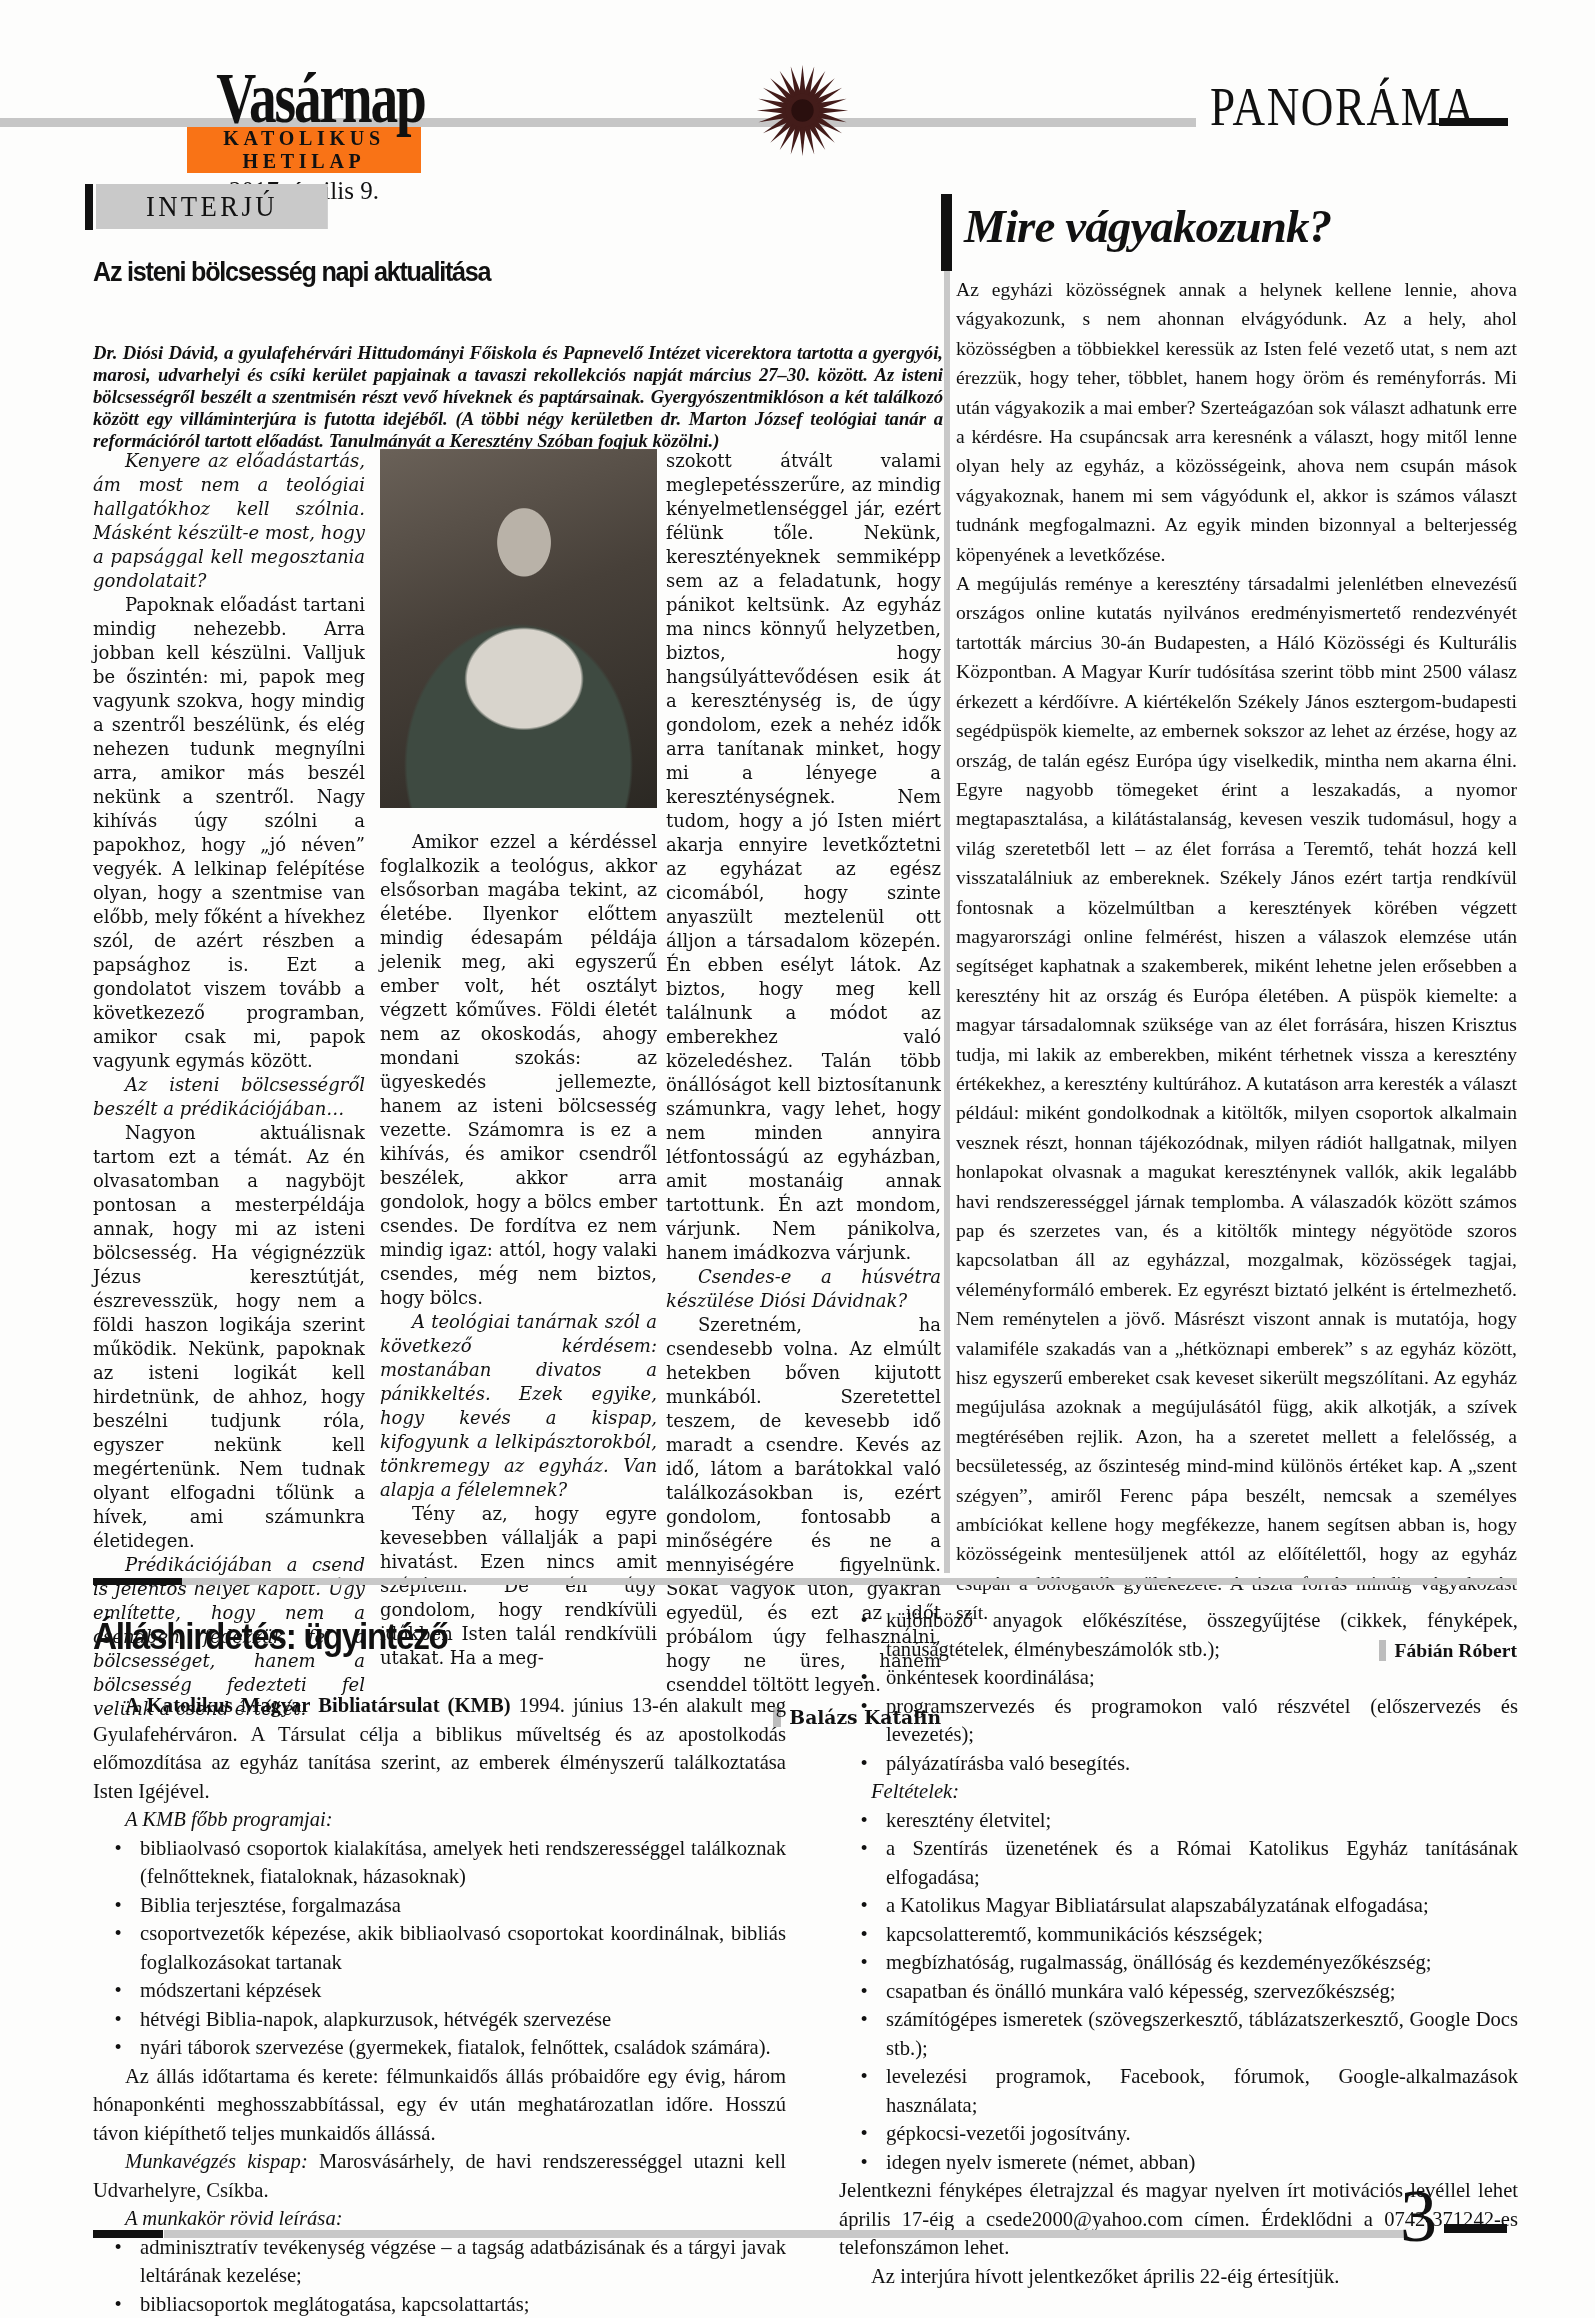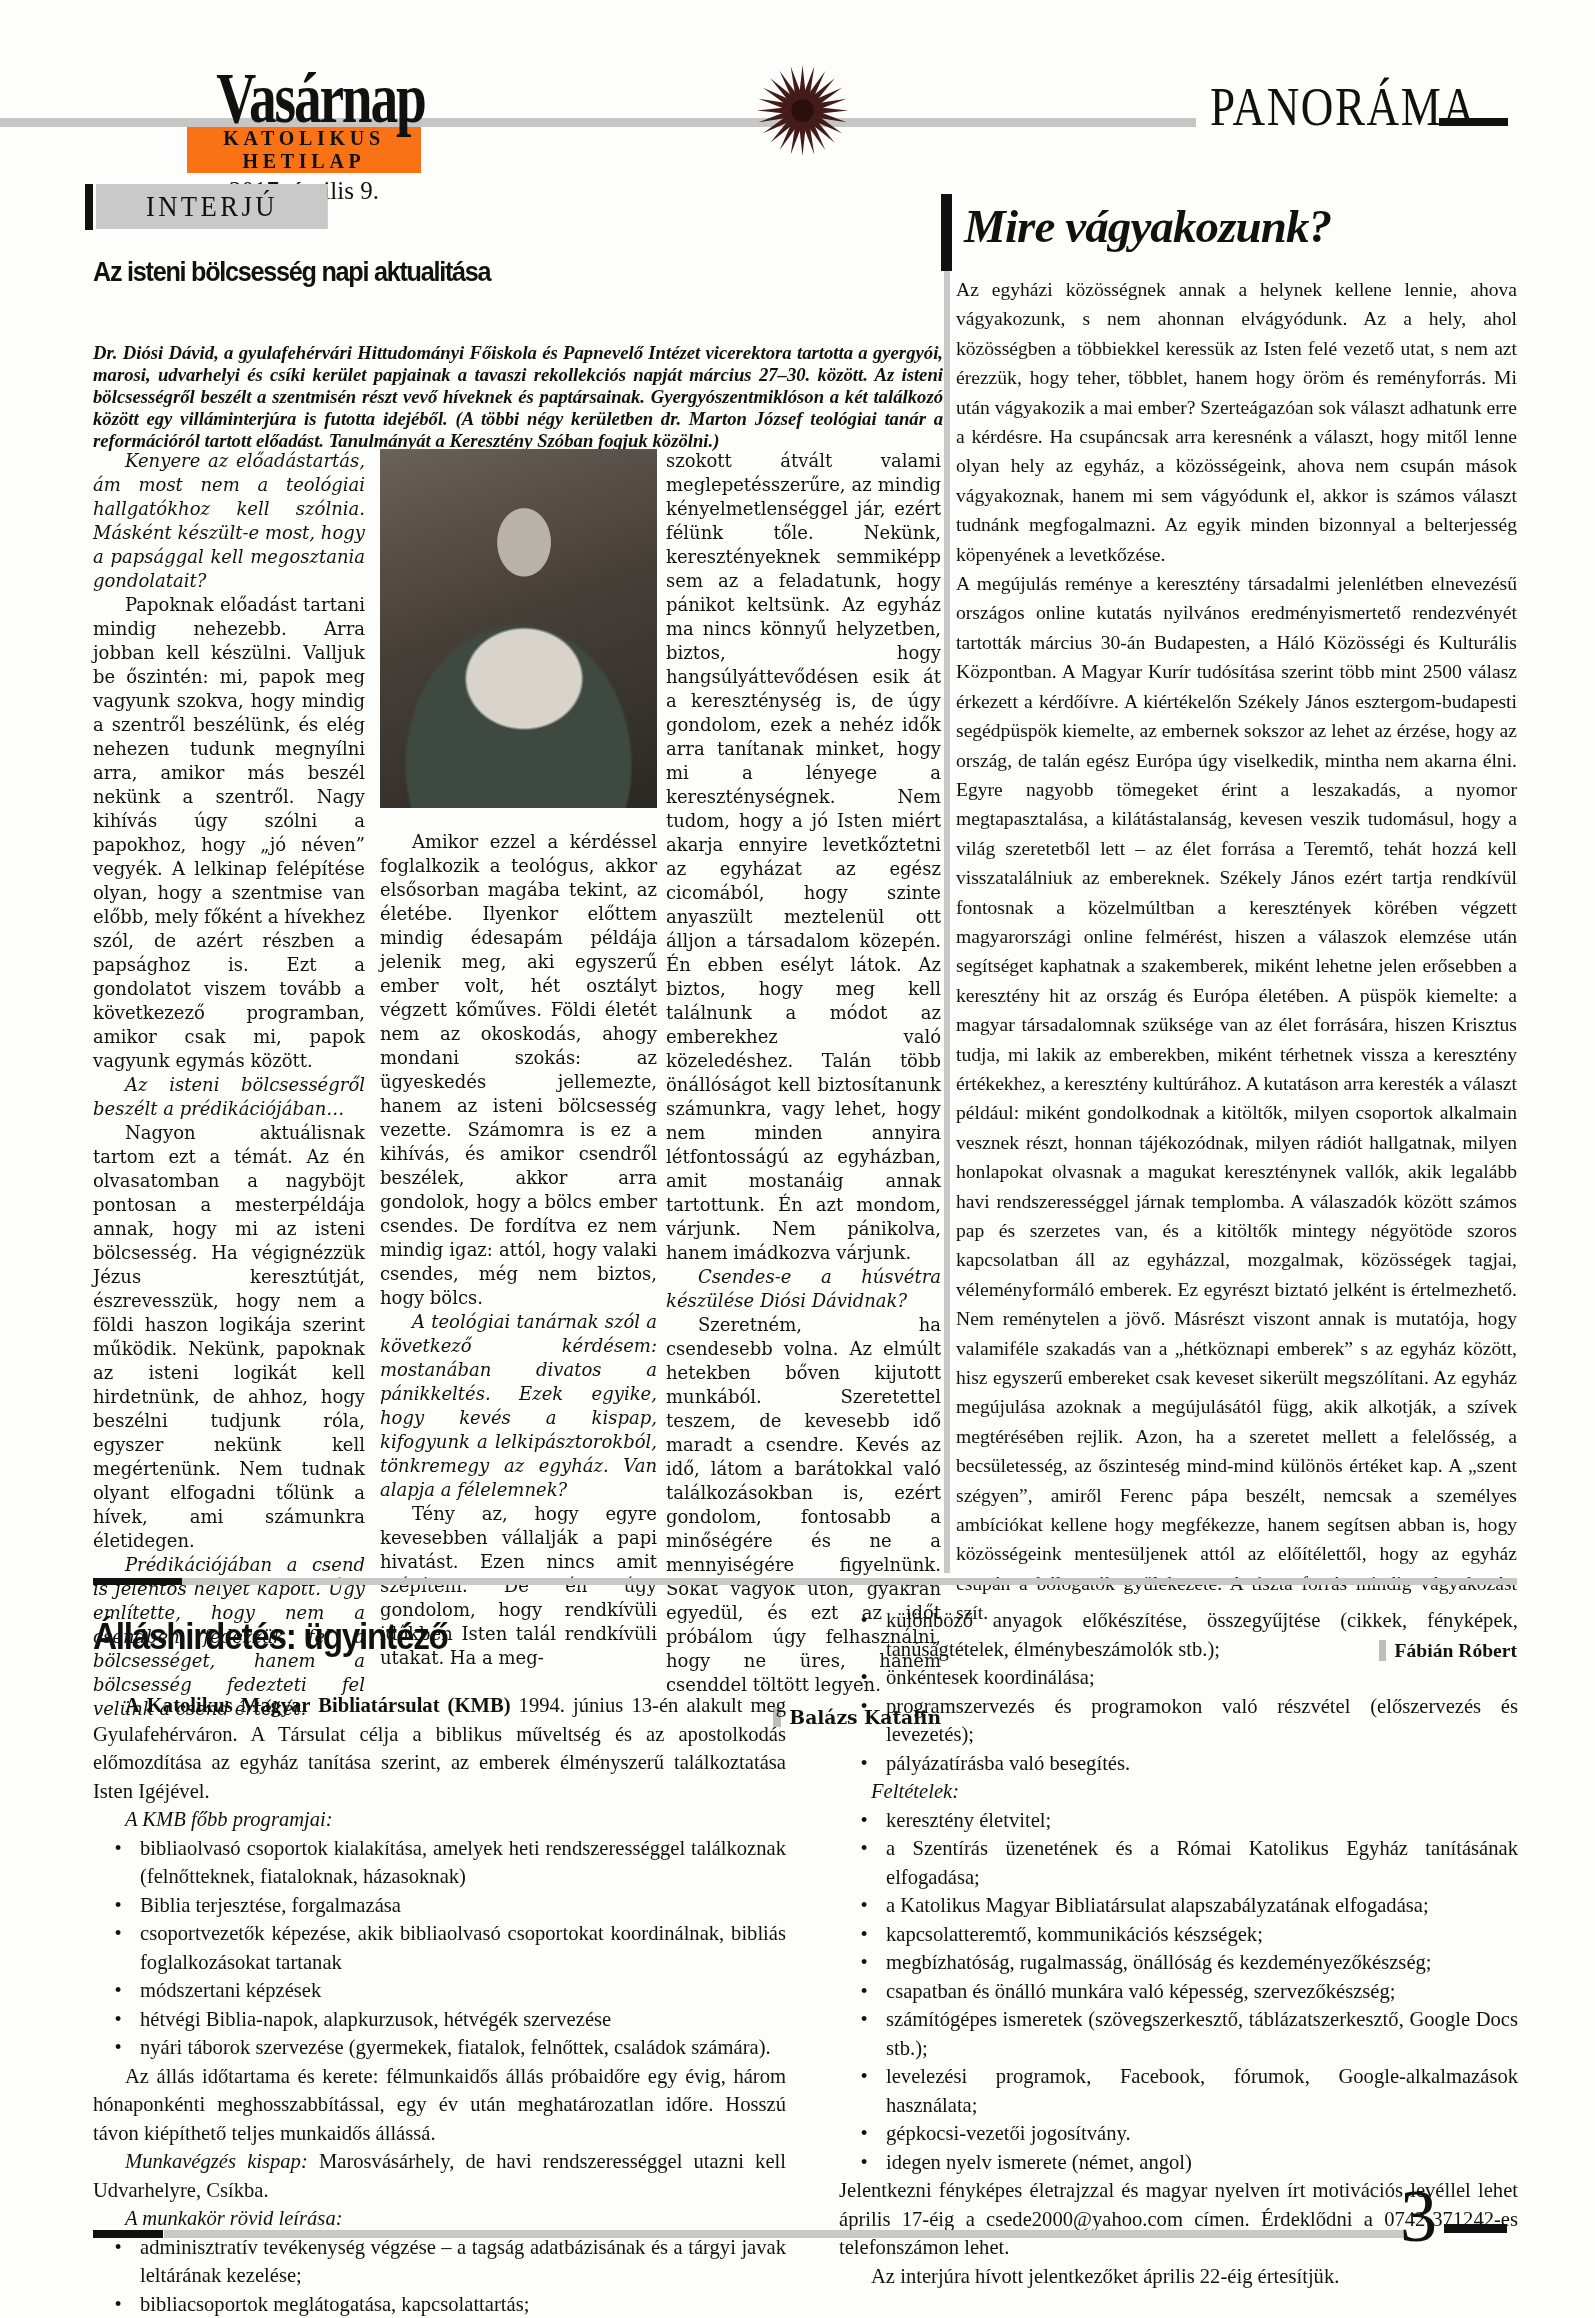--- a/index.html
+++ b/index.html
@@ -215,21 +215,21 @@
         <p class="blk blk-label"><span>Feltételek:</span></p>
         <p class="blk blk-bullet"><span>keresztény életvitel;</span></p>
         <p class="blk blk-bullet"><span>a Szentírás üzenetének és a Római Katolikus Egyház tanításának elfogadása;</span></p>
         <p class="blk blk-bullet"><span>a Katolikus Magyar Bibliatársulat alapszabályzatának elfogadása;</span></p>
         <p class="blk blk-bullet"><span>kapcsolatteremtő, kommunikációs készségek;</span></p>
         <p class="blk blk-bullet"><span>megbízhatóság, rugalmasság, önállóság és kezdeményezőkészség;</span></p>
         <p class="blk blk-bullet"><span>csapatban és önálló munkára való képesség, szervezőkészség;</span></p>
         <p class="blk blk-bullet"><span>számítógépes ismeretek (szövegszerkesztő, táblázatszerkesztő, Google Docs stb.);</span></p>
         <p class="blk blk-bullet"><span>levelezési programok, Facebook, fórumok, Google-alkalmazások használata;</span></p>
         <p class="blk blk-bullet"><span>gépkocsi-vezetői jogosítvány.</span></p>
-        <p class="blk blk-bullet"><span>idegen nyelv ismerete (német, angol)</span></p>
+        <p class="blk blk-bullet"><span>idegen nyelv ismerete (német, abban)</span></p>
         <p class="blk blk-p0"><span>Jelentkezni fényképes életrajzzal és magyar nyelven írt motivációs levéllel lehet április 17-éig a csede2000@yahoo.com címen. Érdeklődni a 0742-371242-es telefonszámon lehet.</span></p>
         <p class="blk blk-p"><span>Az interjúra hívott jelentkezőket április 22-éig értesítjük.</span></p>
       </div>
 
   </div>
 
   <div class="abs foot-black"></div>
   <div class="abs foot-gray"></div>
   <div class="abs pagenum">3</div>
   <div class="abs foot-dash"></div>

